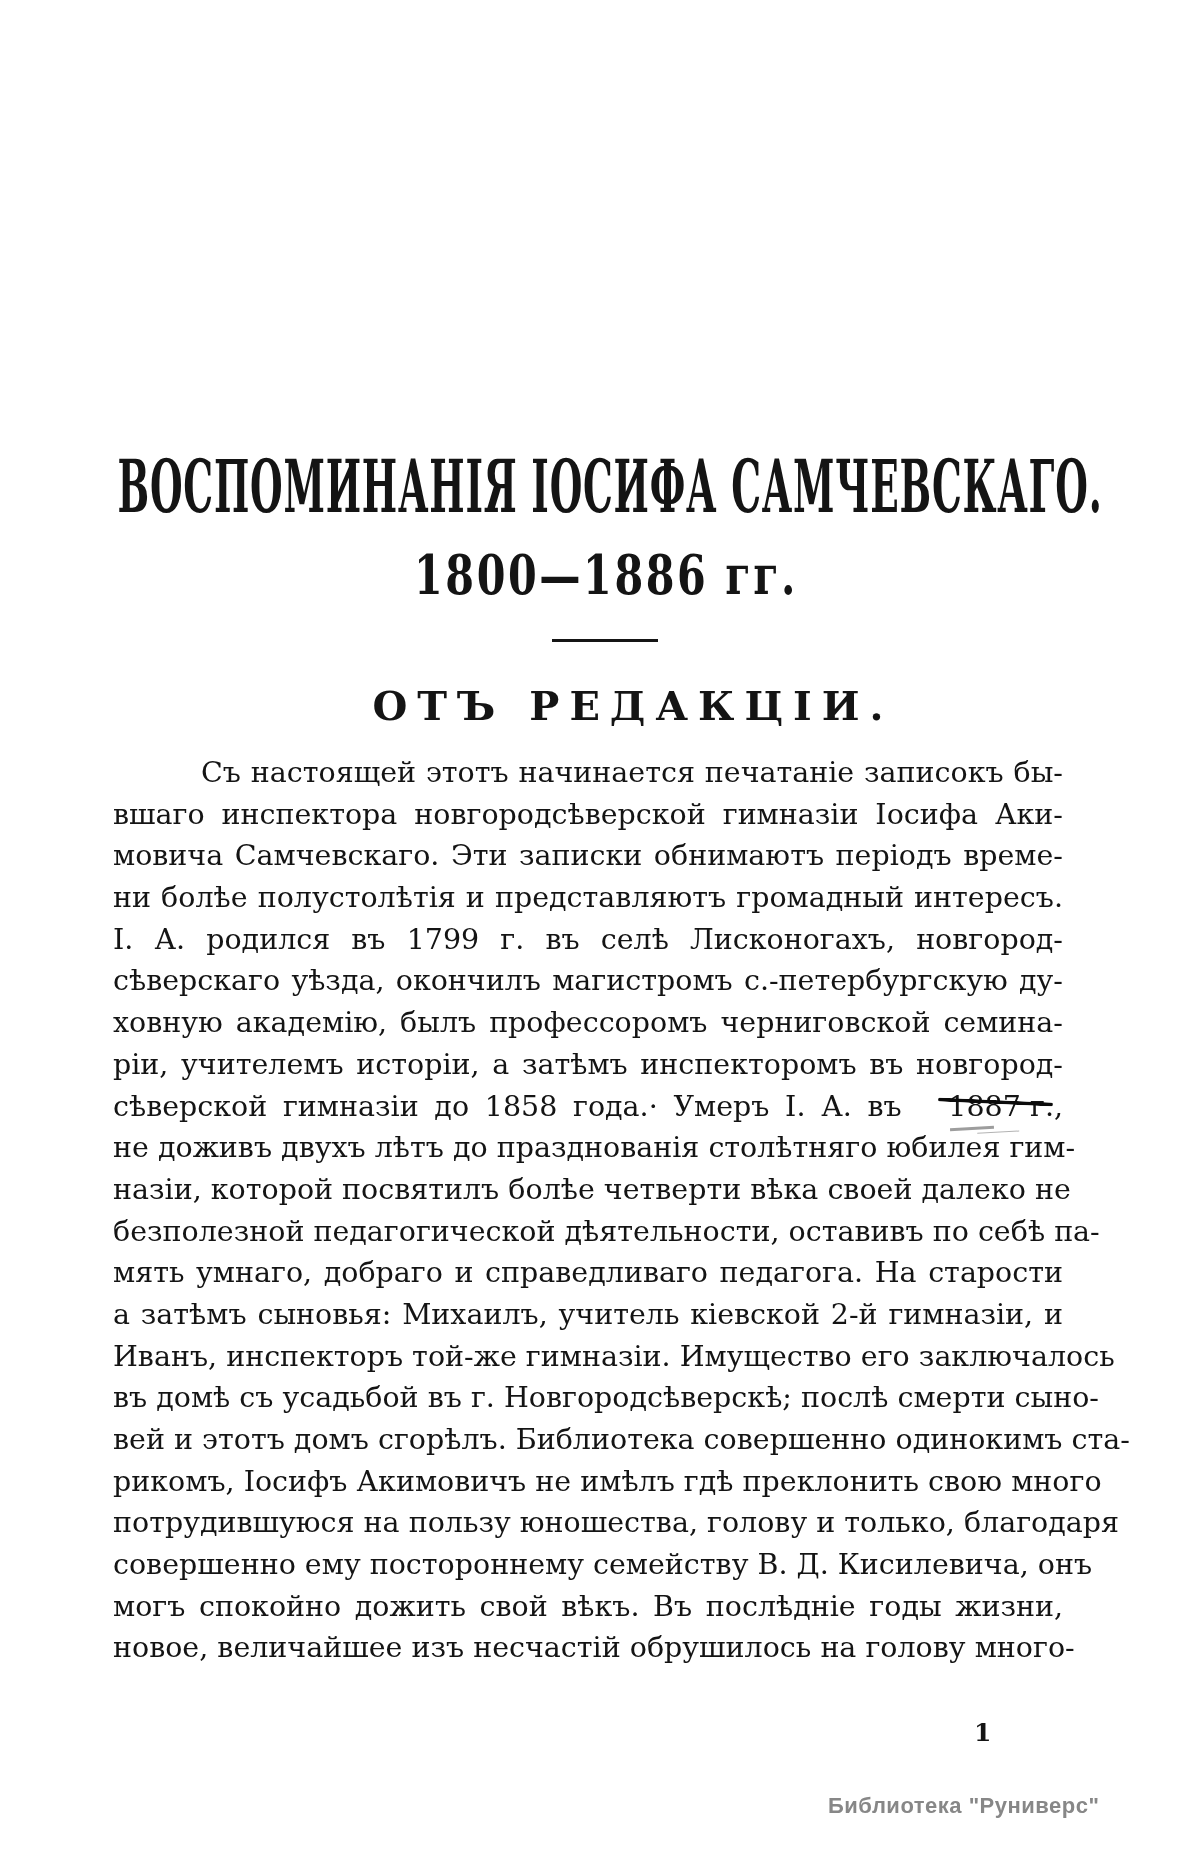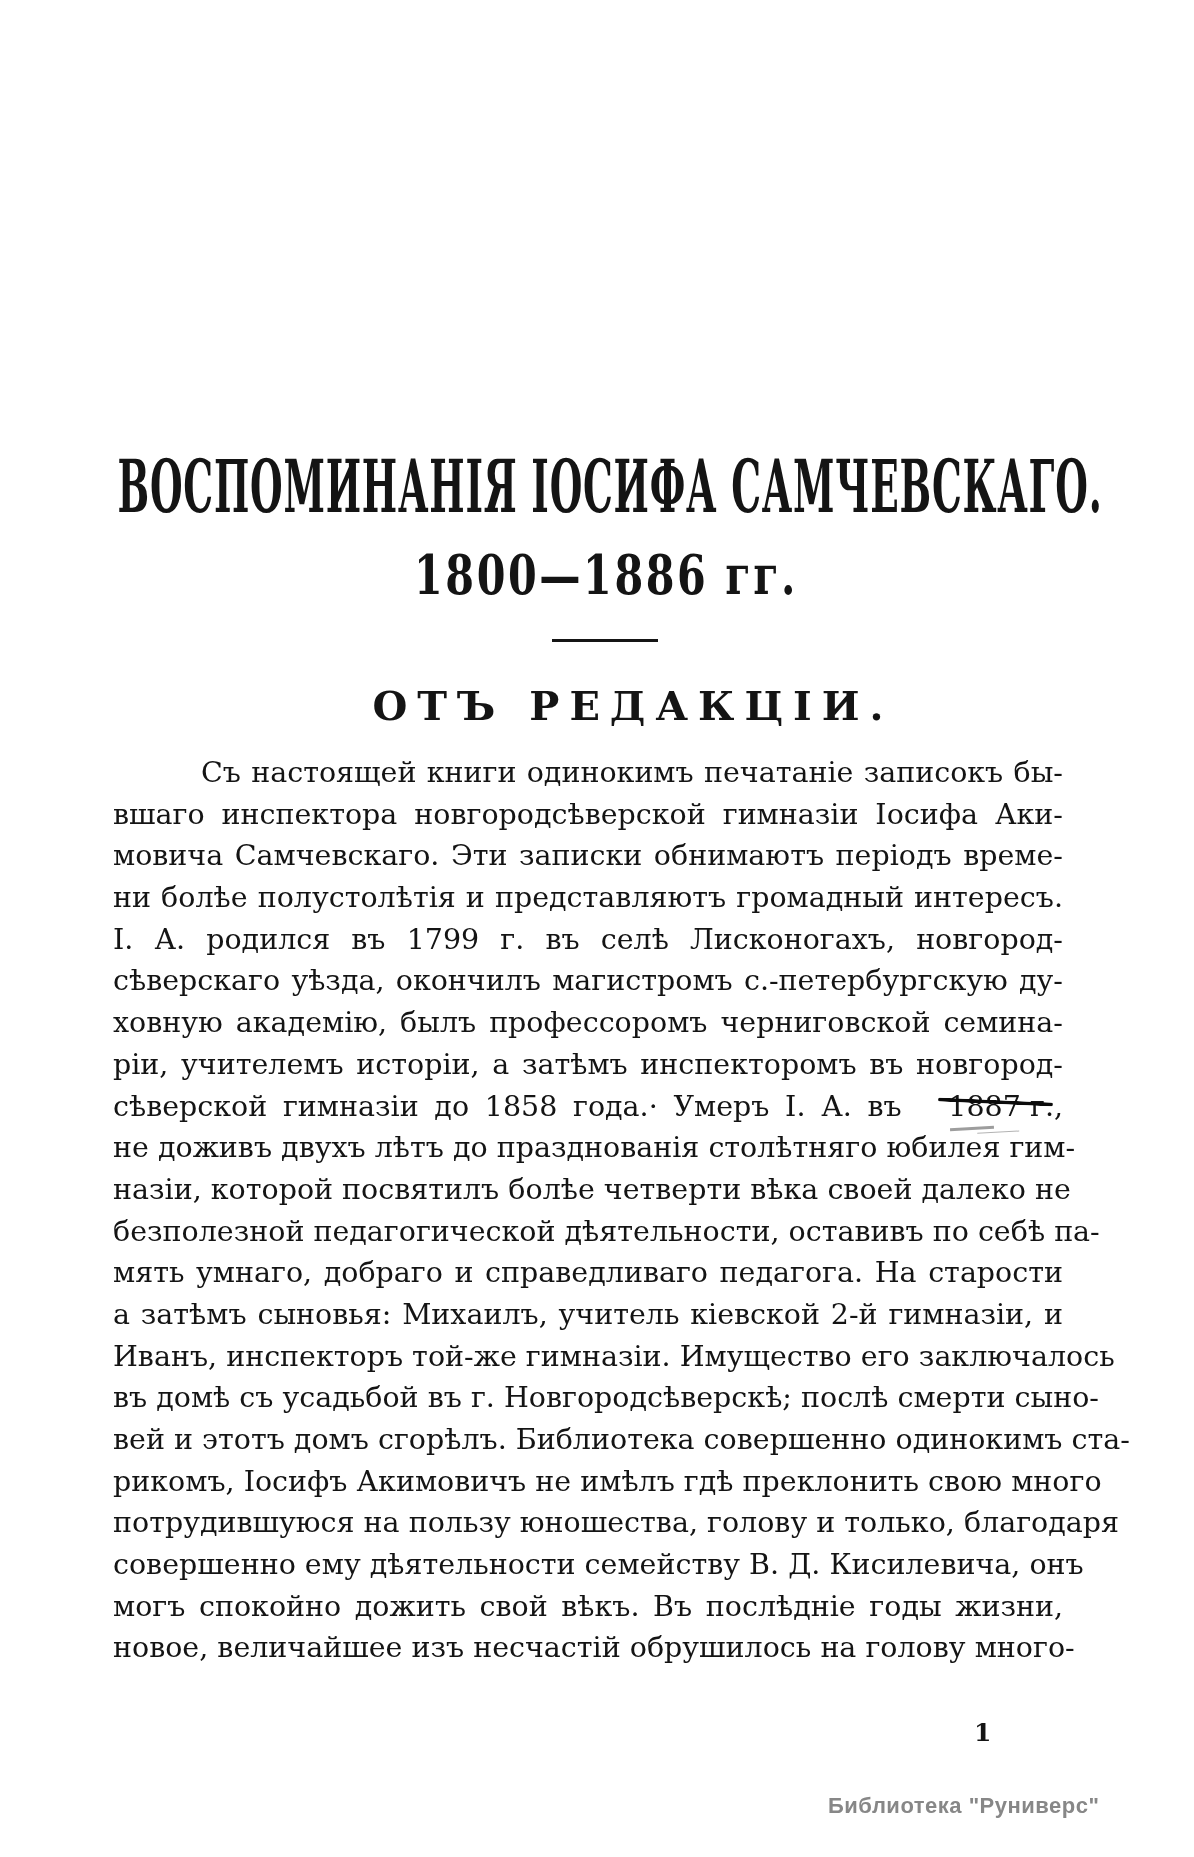--- a/index.html
+++ b/index.html
@@ -113,40 +113,40 @@
 
   <div class="subtitle-wrap">
     <span class="subtitle-inner">1800—1886 гг.</span>
   </div>
 
   <div class="rule"></div>
 
   <div class="section-heading">ОТЪ РЕДАКЦІИ.</div>
 
   <div class="body-col" id="body-text">
-      <div class="line indent">Съ настоящей книги одинокимъ печатаніе записокъ бы-</div>
+      <div class="line indent">Съ настоящей этотъ начинается печатаніе записокъ бы-</div>
       <div class="line">вшаго инспектора новгородсѣверской гимназіи Іосифа Аки-</div>
       <div class="line">мовича Самчевскаго. Эти записки обнимаютъ періодъ време-</div>
       <div class="line">ни болѣе полустолѣтія и представляютъ громадный интересъ.</div>
       <div class="line">І. А. родился въ 1799 г. въ селѣ Лисконогахъ, новгород-</div>
       <div class="line">сѣверскаго уѣзда, окончилъ магистромъ с.-петербургскую ду-</div>
       <div class="line">ховную академію, былъ профессоромъ черниговской семина-</div>
       <div class="line">ріи, учителемъ исторіи, а затѣмъ инспекторомъ въ новгород-</div>
       <div class="line">сѣверской гимназіи до 1858 года.· Умеръ І. А. въ <span class="strike">1887 г</span>.,</div>
       <div class="line">не доживъ двухъ лѣтъ до празднованія столѣтняго юбилея гим-</div>
       <div class="line">назіи, которой посвятилъ болѣе четверти вѣка своей далеко не</div>
       <div class="line">безполезной педагогической дѣятельности, оставивъ по себѣ па-</div>
       <div class="line">мять умнаго, добраго и справедливаго педагога. На старости</div>
       <div class="line">а затѣмъ сыновья: Михаилъ, учитель кіевской 2-й гимназіи, и</div>
       <div class="line">Иванъ, инспекторъ той-же гимназіи. Имущество его заключалось</div>
       <div class="line">въ домѣ съ усадьбой въ г. Новгородсѣверскѣ; послѣ смерти сыно-</div>
       <div class="line">вей и этотъ домъ сгорѣлъ. Библиотека совершенно одинокимъ ста-</div>
       <div class="line">рикомъ, Іосифъ Акимовичъ не имѣлъ гдѣ преклонить свою много</div>
       <div class="line">потрудившуюся на пользу юношества, голову и только, благодаря</div>
-      <div class="line">совершенно ему дѣятельности семейству В. Д. Кисилевича, онъ</div>
+      <div class="line">совершенно ему постороннему семейству В. Д. Кисилевича, онъ</div>
       <div class="line">могъ спокойно дожить свой вѣкъ. Въ послѣдніе годы жизни,</div>
       <div class="line">новое, величайшее изъ несчастій обрушилось на голову много-</div>
     </div>
 
   <div class="page-number">1</div>
 
   <div class="watermark">Библиотека "Руниверс"</div>
 
 </div>
 

